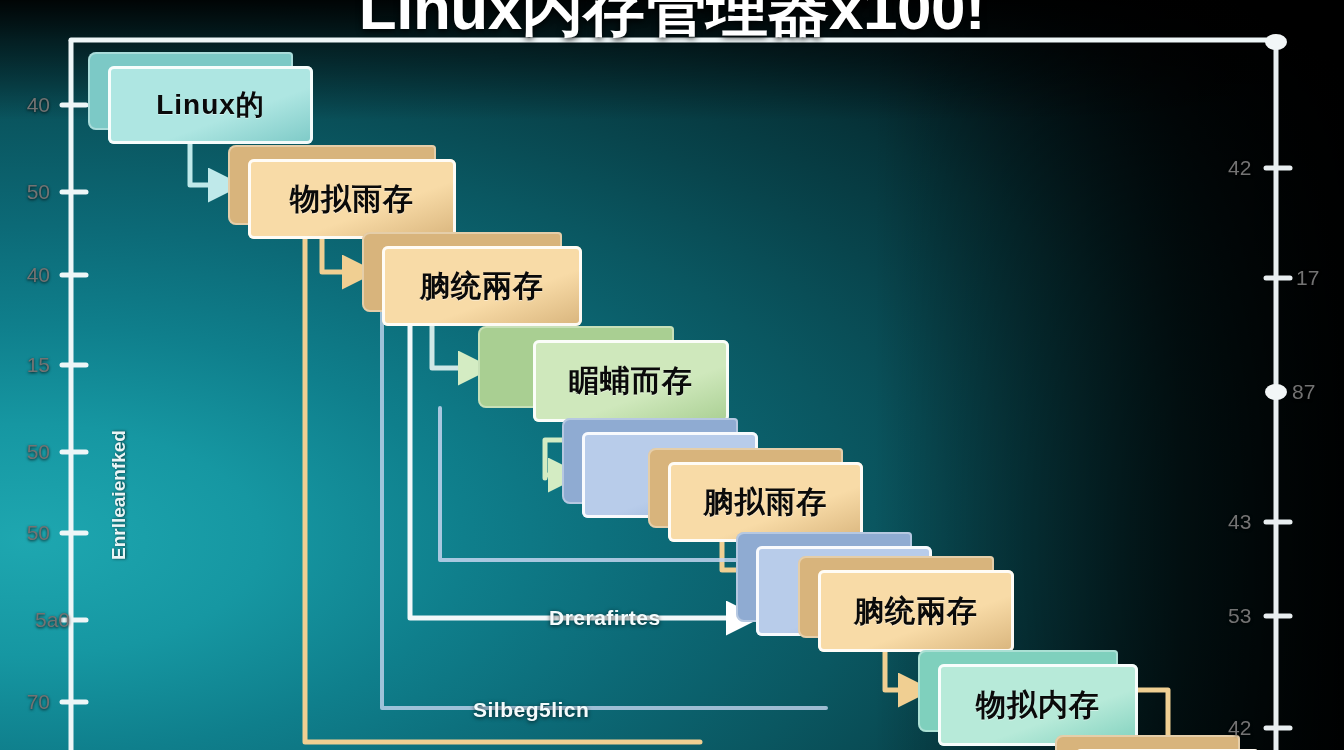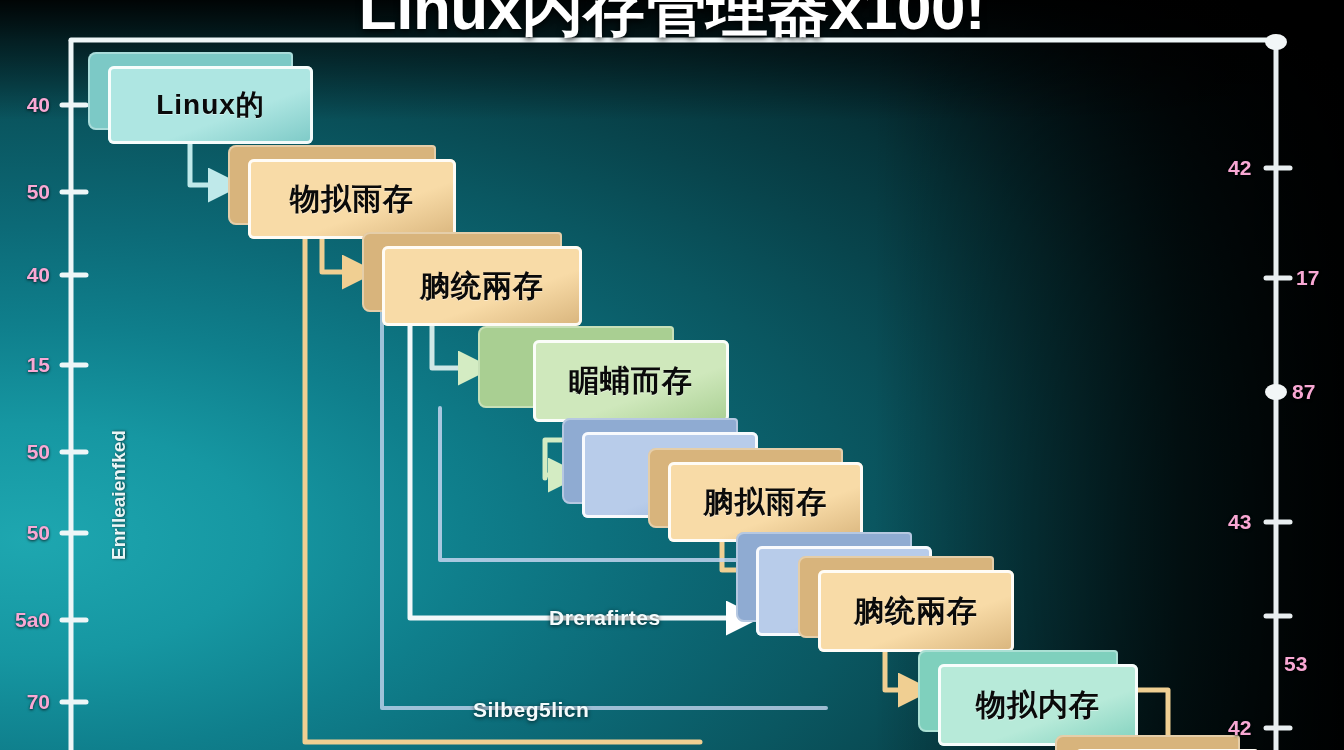--- a/index.html
+++ b/index.html
@@ -40,21 +40,21 @@
     letter-spacing:-0.5px;
     white-space:nowrap;
     text-shadow:0 2px 6px rgba(0,0,0,.85);
     z-index:9;
   }
 
   
   svg.lines{position:absolute;inset:0;width:1344px;height:750px;z-index:3;}
 
   .axlabel{
-    position:absolute;color:#f9a8d4;font-size:21px;font-weight:bold;
+    position:absolute;color:#737373;font-size:21px;font-weight:normal;
     text-shadow:0 1px 3px rgba(0,0,0,.8);
     z-index:6;white-space:nowrap;
   }
   .axlabel.left{right:0;text-align:right;}
   .ylabel-rot{
     position:absolute;
     color:#eaf5f6;font-size:19px;font-weight:bold;
     transform:rotate(-90deg);transform-origin:left top;
     white-space:nowrap;z-index:6;
     text-shadow:0 1px 3px rgba(0,0,0,.7);
@@ -177,30 +177,30 @@
       <path d="M1118,690 L1168,690 L1168,742" stroke="#f0cf92" stroke-width="5"></path>
     </g>
   </svg>
 
   <div class="axlabel left" style="left:0;width:50px;top:93px;">40</div>
   <div class="axlabel left" style="left:0;width:50px;top:180px;">50</div>
   <div class="axlabel left" style="left:0;width:50px;top:263px;">40</div>
   <div class="axlabel left" style="left:0;width:50px;top:353px;">15</div>
   <div class="axlabel left" style="left:0;width:50px;top:440px;">50</div>
   <div class="axlabel left" style="left:0;width:50px;top:521px;">50</div>
-  <div class="axlabel left" style="left:0;width:50px;top:608px;">5а0</div>
+  <div class="axlabel left" style="left:0;width:70px;top:608px;">5а0</div>
   <div class="axlabel left" style="left:0;width:50px;top:690px;">70</div>
 
   <div class="ylabel-rot" style="left:108px;top:560px;">Enrlleaienfked</div>
 
   <div class="axlabel" style="left:1228px;top:156px;">42</div>
   <div class="axlabel" style="left:1296px;top:266px;">17</div>
   <div class="axlabel" style="left:1292px;top:380px;">87</div>
   <div class="axlabel" style="left:1228px;top:510px;">43</div>
-  <div class="axlabel" style="left:1284px;top:604px;margin-top:48px;">53</div>
+  <div class="axlabel" style="left:1228px;top:604px;">53</div>
   <div class="axlabel" style="left:1228px;top:716px;">42</div>
 
   <div class="node small" style="left: 88px; top: 52px; width: 225px; height: 92px;">
     <div class="side" style="width: 205px; height: 78px; background: rgb(124, 201, 198); box-shadow: rgba(255, 255, 255, 0.35) 0px 0px 0px 2px inset;"></div>
     <div class="face" style="width: 205px; height: 78px; background: linear-gradient(160deg, rgb(174, 230, 226) 0%, rgb(174, 230, 226) 62%, rgb(124, 201, 198) 100%);">
       <span class="txt" style="color: rgb(10, 10, 10);">Linux的</span>
     </div>
   </div>
   <div class="node" style="left: 228px; top: 145px; width: 228px; height: 94px;">
     <div class="side" style="width: 208px; height: 80px; background: rgb(216, 180, 124); box-shadow: rgba(255, 255, 255, 0.35) 0px 0px 0px 2px inset;"></div>

